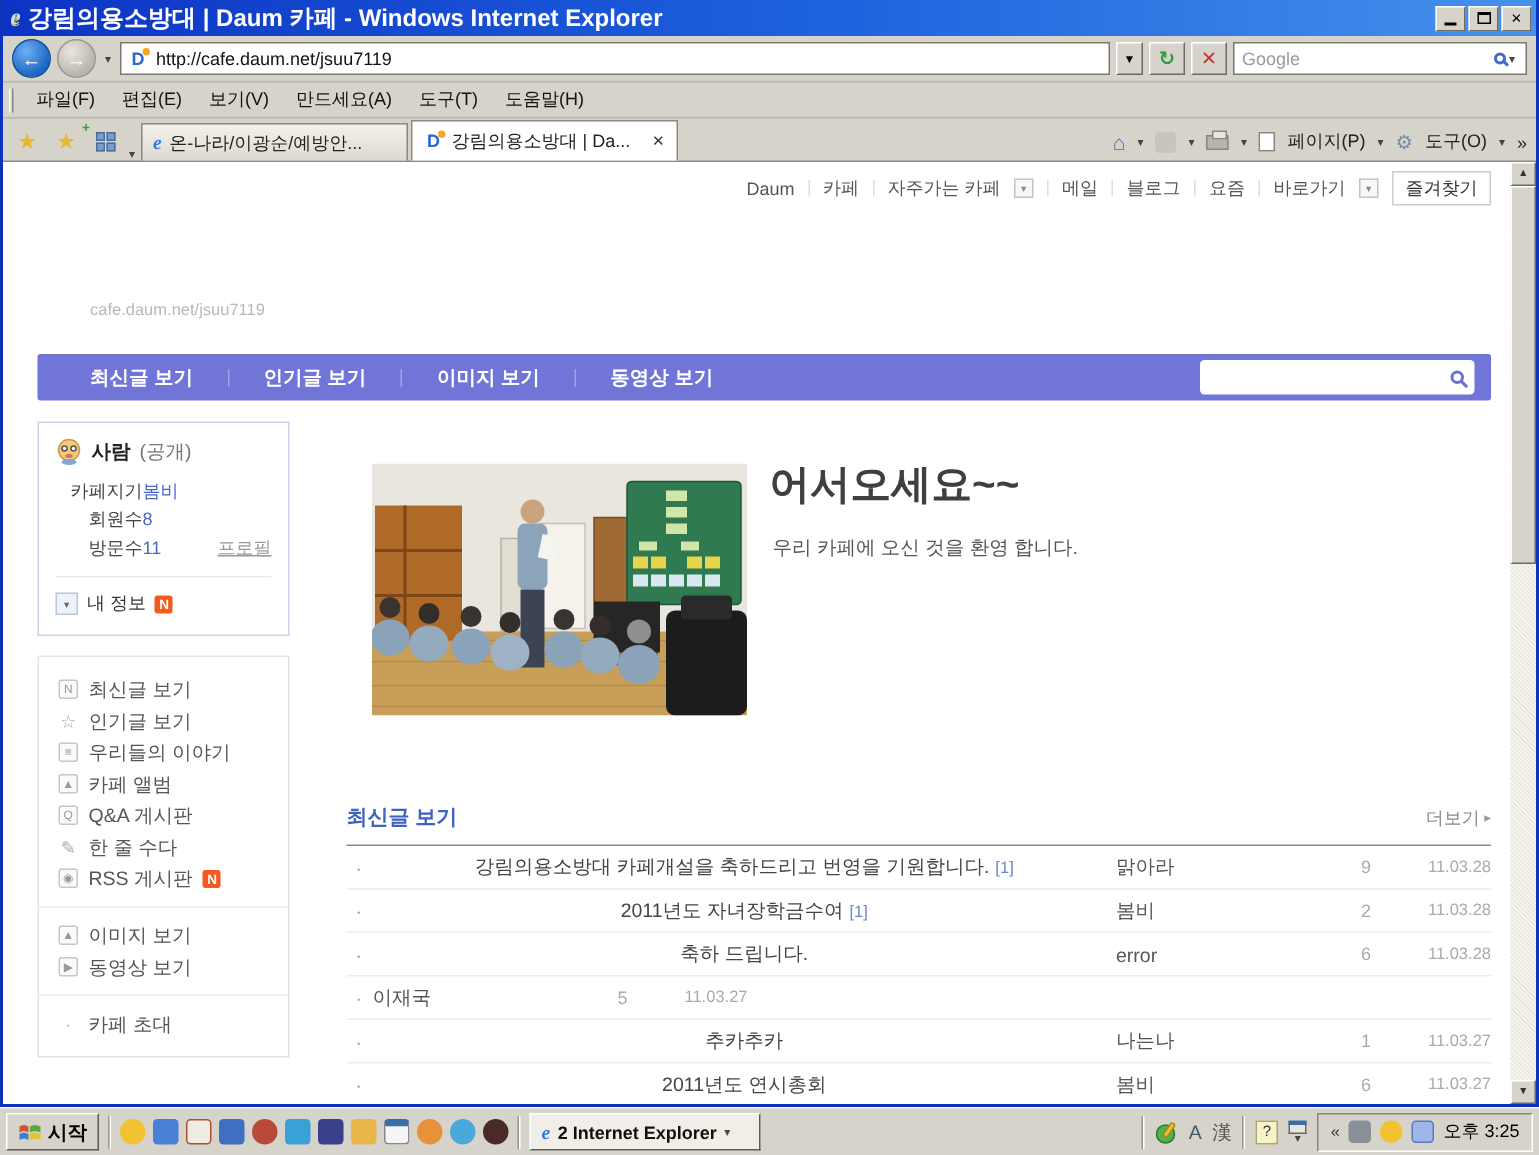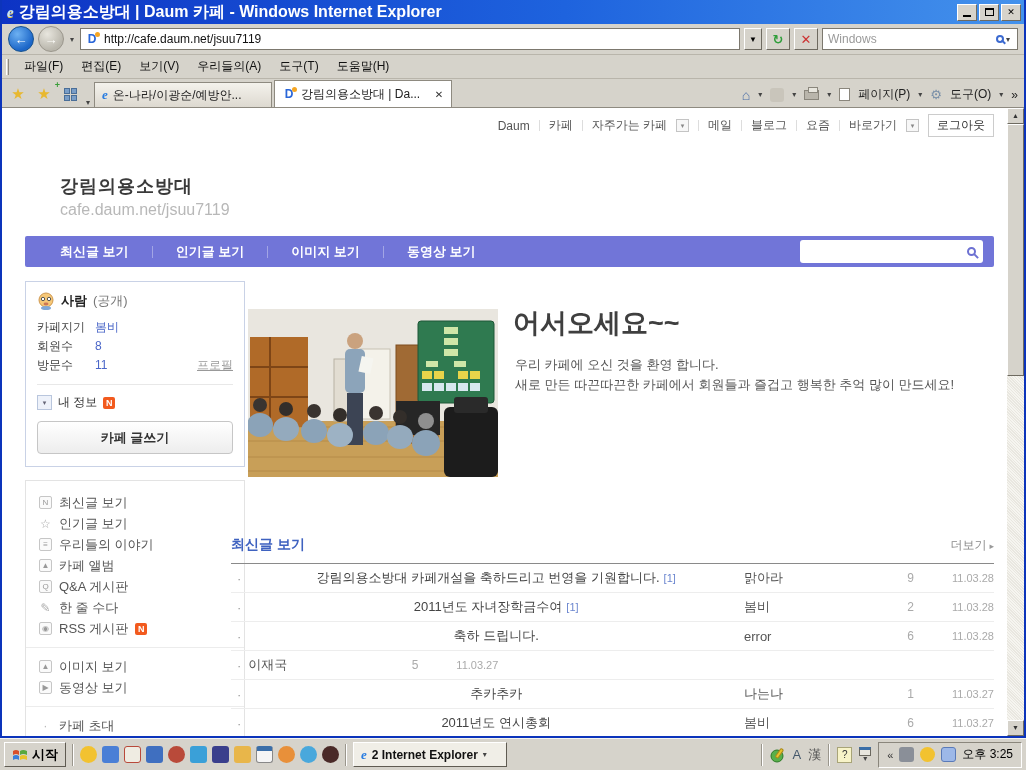--- a/index.html
+++ b/index.html
@@ -81,40 +81,40 @@
               border-color:#fff #6e6a60 #6e6a60 #fff; }
 
   .toplinks { position:absolute; top:6px; right:30px; display:flex; align-items:center; gap:9px;
               font-size:12px; color:#555; }
   .vsep { width:1px; height:11px; background:#ddd; }
   .mini-box { width:13px; height:13px; border:1px solid #c4c4c4; background:#f7f7f7; display:flex; align-items:center;
               justify-content:center; font-size:7px; color:#888; }
   .logout-btn { border:1px solid #ccc; padding:2px 8px; color:#333; }
 
   .cafe-name { position:absolute; left:58px; top:66px; font-size:18px; font-weight:bold; color:#3a3a3a; letter-spacing:1px; }
-  .cafe-url  { position:absolute; left:58px; top:93px; font-size:16px; color:#b8b8b8; }
+  .cafe-url  { position:absolute; left:58px; top:93px; font-size:11px; color:#b8b8b8; }
 
   .cafenav { position:absolute; left:23px; top:128px; width:969px; height:31px; background:#7175d8; border-radius:2px;
              display:flex; align-items:center; color:#fff; }
   .cafenav .item { font-size:13px; font-weight:bold; padding:0 23px; }
   .cafenav .item:first-child { margin-left:12px; }
   .nsep { width:1px; height:12px; background:rgba(255,255,255,.35); }
   .cafenav .search { position:absolute; right:11px; top:4px; width:183px; height:23px; background:#fff; border-radius:3px;
                      display:flex; align-items:center; justify-content:flex-end; padding:0 7px; }
   .mag-p { width:9px; height:9px; border:2px solid #6d71d2; border-radius:50%; position:relative; }
   .mag-p::after { content:""; position:absolute; width:6px; height:2px; background:#6d71d2; transform:rotate(45deg);
                   right:-5px; bottom:-3px; }
 
-  .sidebar { position:absolute; left:23px; top:173px; width:220px; }
+  .sidebar { position:absolute; left:23px; top:173px; width:168px; }
   .pbox { border:1px solid #c9d2e6; padding:10px 11px 12px; background:#fff; }
   .phead { display:flex; align-items:center; gap:6px; font-size:13px; margin-bottom:8px; color:#333; }
   .phead b { color:#222; }
   .phead .vis { color:#777; font-weight:normal; }
   .prow { display:flex; font-size:12px; line-height:19px; color:#444; align-items:center; }
-  .prow .lab { width:58px; }
+  .prow .lab { width:58px;text-align:right; }
   .prow .val { color:#4a66c8; }
   .prow .profile-link { margin-left:auto; color:#999; text-decoration:underline; }
   .pdiv { border-top:1px solid #e8e8e8; margin:9px 0; }
   .myinfo { display:flex; align-items:center; gap:6px; font-size:12px; color:#333; }
   .dd-box { width:15px; height:15px; border:1px solid #b9c6dd; background:#eef2fa; color:#667; font-size:7px;
             display:flex; align-items:center; justify-content:center; }
   .nbadge { width:12px; height:12px; background:#f25a1e; color:#fff; font-size:9px; font-weight:bold; border-radius:2px;
             display:flex; align-items:center; justify-content:center; }
   .write-btn { margin-top:10px; width:100%; height:33px; border:1px solid #c6c6c6; border-radius:4px;
                background:linear-gradient(#ffffff,#ededed); font-size:13px; font-weight:bold; color:#333;
@@ -195,33 +195,33 @@
       <span class="navcircle fwd-b">→</span>
       <span class="mini-dd">▾</span>
       <div class="addr-field">
         <span class="daum-fav">D</span>
         <span>http://cafe.daum.net/jsuu7119</span>
       </div>
       <span class="addr-dd">▼</span>
       <span class="sq-btn refresh-g">↻</span>
       <span class="sq-btn stop-r">✕</span>
       <div class="google-box">
-        <span>Windows</span>
+        <span>Google</span>
         <span class="g-spacer"></span>
         <span class="mag"></span>
         <span class="mini-dd">▾</span>
       </div>
     </div>
 
     <div class="menubar">
       <span class="grip"></span>
       <span class="menu-item">파일(F)</span>
       <span class="menu-item">편집(E)</span>
       <span class="menu-item">보기(V)</span>
-      <span class="menu-item">우리들의(A)</span>
+      <span class="menu-item">만드세요(A)</span>
       <span class="menu-item">도구(T)</span>
       <span class="menu-item">도움말(H)</span>
     </div>
 
     <div class="tabbar">
       <span class="fav-btn star-gold">★</span>
       <span class="fav-btn star-add">
           <span>★</span>
           <i>+</i>
         </span>
@@ -271,24 +271,23 @@
         <span class="mini-box">▾</span>
         <span class="vsep"></span>
         <span>메일</span>
         <span class="vsep"></span>
         <span>블로그</span>
         <span class="vsep"></span>
         <span>요즘</span>
         <span class="vsep"></span>
         <span>바로가기</span>
         <span class="mini-box">▾</span>
-        <span class="logout-btn">로그아웃</span>
-      </div>
-
-      <div class="cafe-name">강림의용소방대</div>
+        <span class="logout-btn">즐겨찾기</span>
+      </div>
+
       <div class="cafe-url">cafe.daum.net/jsuu7119</div>
 
       <div class="cafenav">
         <span class="item">최신글 보기</span>
         <span class="nsep"></span>
         <span class="item">인기글 보기</span>
         <span class="nsep"></span>
         <span class="item">이미지 보기</span>
         <span class="nsep"></span>
         <span class="item">동영상 보기</span>
@@ -322,21 +321,20 @@
             <span class="lab">방문수</span>
             <span class="val">11</span>
             <span class="profile-link">프로필</span>
           </div>
           <div class="pdiv"></div>
           <div class="myinfo">
             <span class="dd-box">▾</span>
             <span>내 정보</span>
             <span class="nbadge">N</span>
           </div>
-          <div class="write-btn">카페 글쓰기</div>
         </div>
 
         <div class="mbox">
           <div class="mitem">
             <span class="mic">N</span>
             <span>최신글 보기</span>
           </div>
           <div class="mitem">
             <span class="mic plain">☆</span>
             <span>인기글 보기</span>
@@ -432,21 +430,20 @@
             <ellipse cx="128" cy="124" rx="13" ry="12" fill="#8ba3b8"></ellipse>
           <circle cx="152" cy="108" r="7" fill="#332e2a"></circle>
             <ellipse cx="152" cy="128" rx="13" ry="12" fill="#94aabd"></ellipse>
           <circle cx="178" cy="112" r="8" fill="#8f8f8f"></circle>
             <ellipse cx="178" cy="134" rx="14" ry="13" fill="#8ba3b8"></ellipse>
         </g>
       </svg>
       <div class="welcome-title">어서오세요~~</div>
       <div class="welcome-lines">
         <div>우리 카페에 오신 것을 환영 합니다.</div>
-        <div>새로 만든 따끈따끈한 카페에서 회원들과 즐겁고 행복한 추억 많이 만드세요!</div>
       </div>
 
       <div class="recent">
         <div class="rhead">
           <span class="rtitle">최신글 보기</span>
           <span class="rmore">
             <span>더보기</span>
             <span class="arr">▸</span>
           </span>
         </div>

